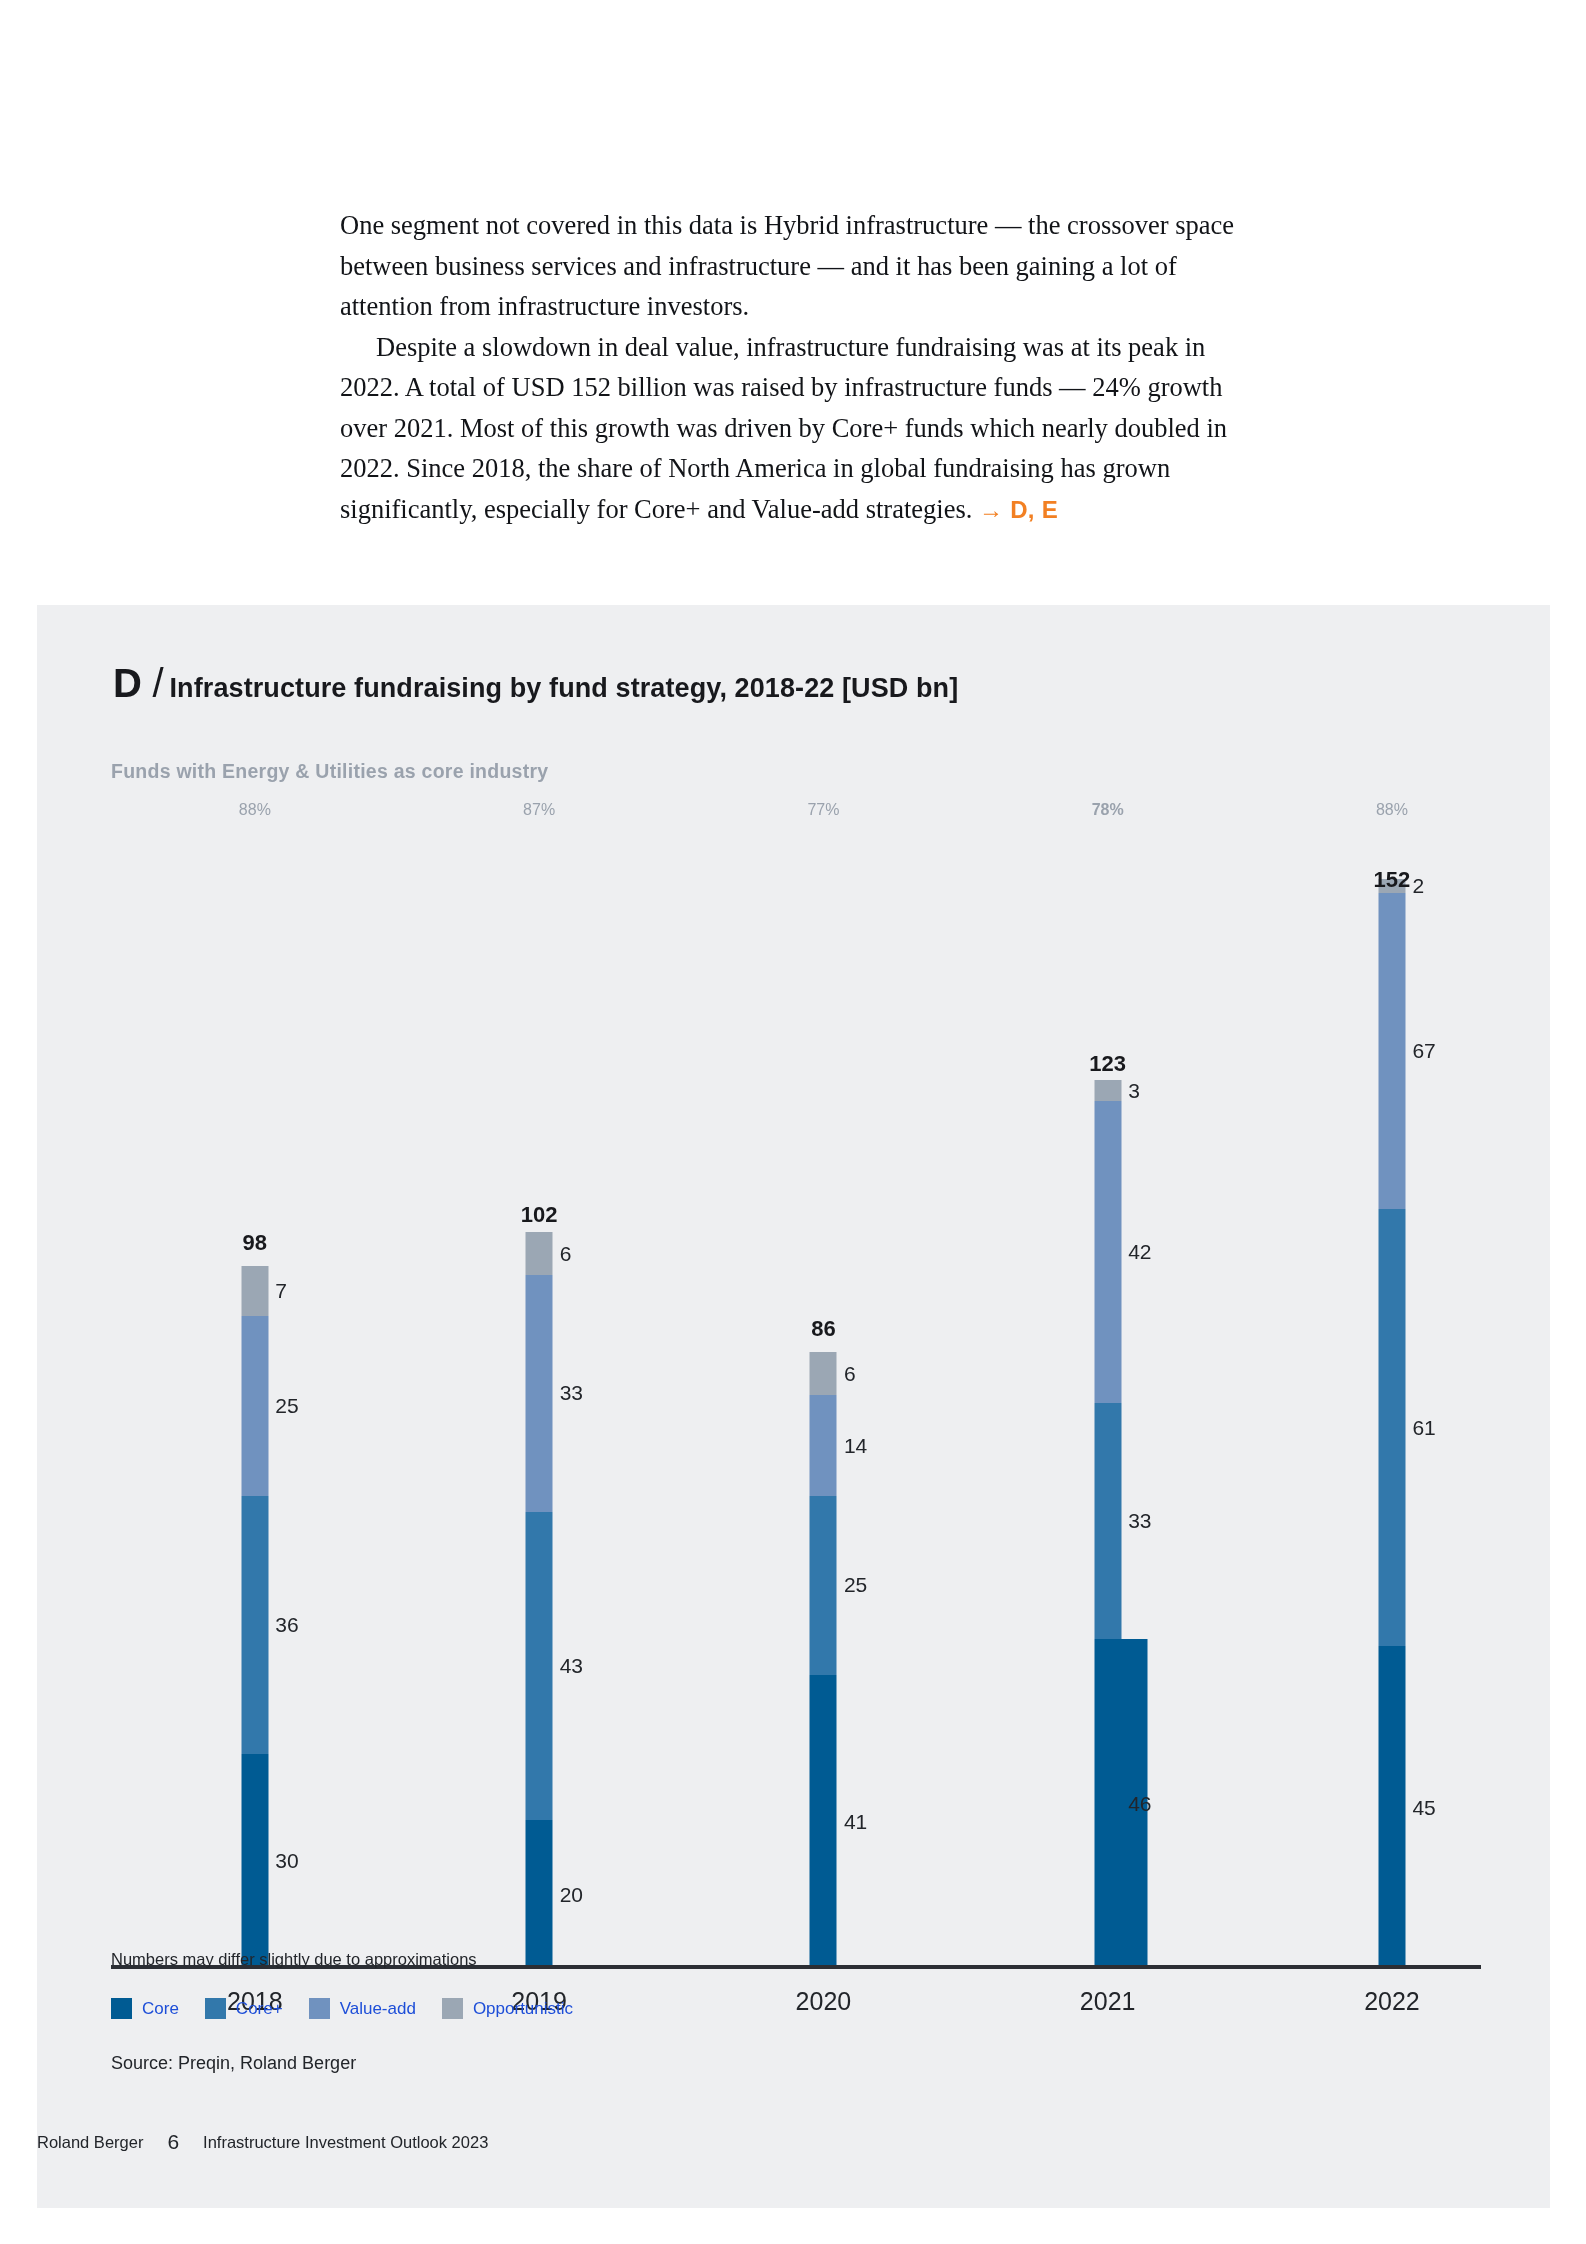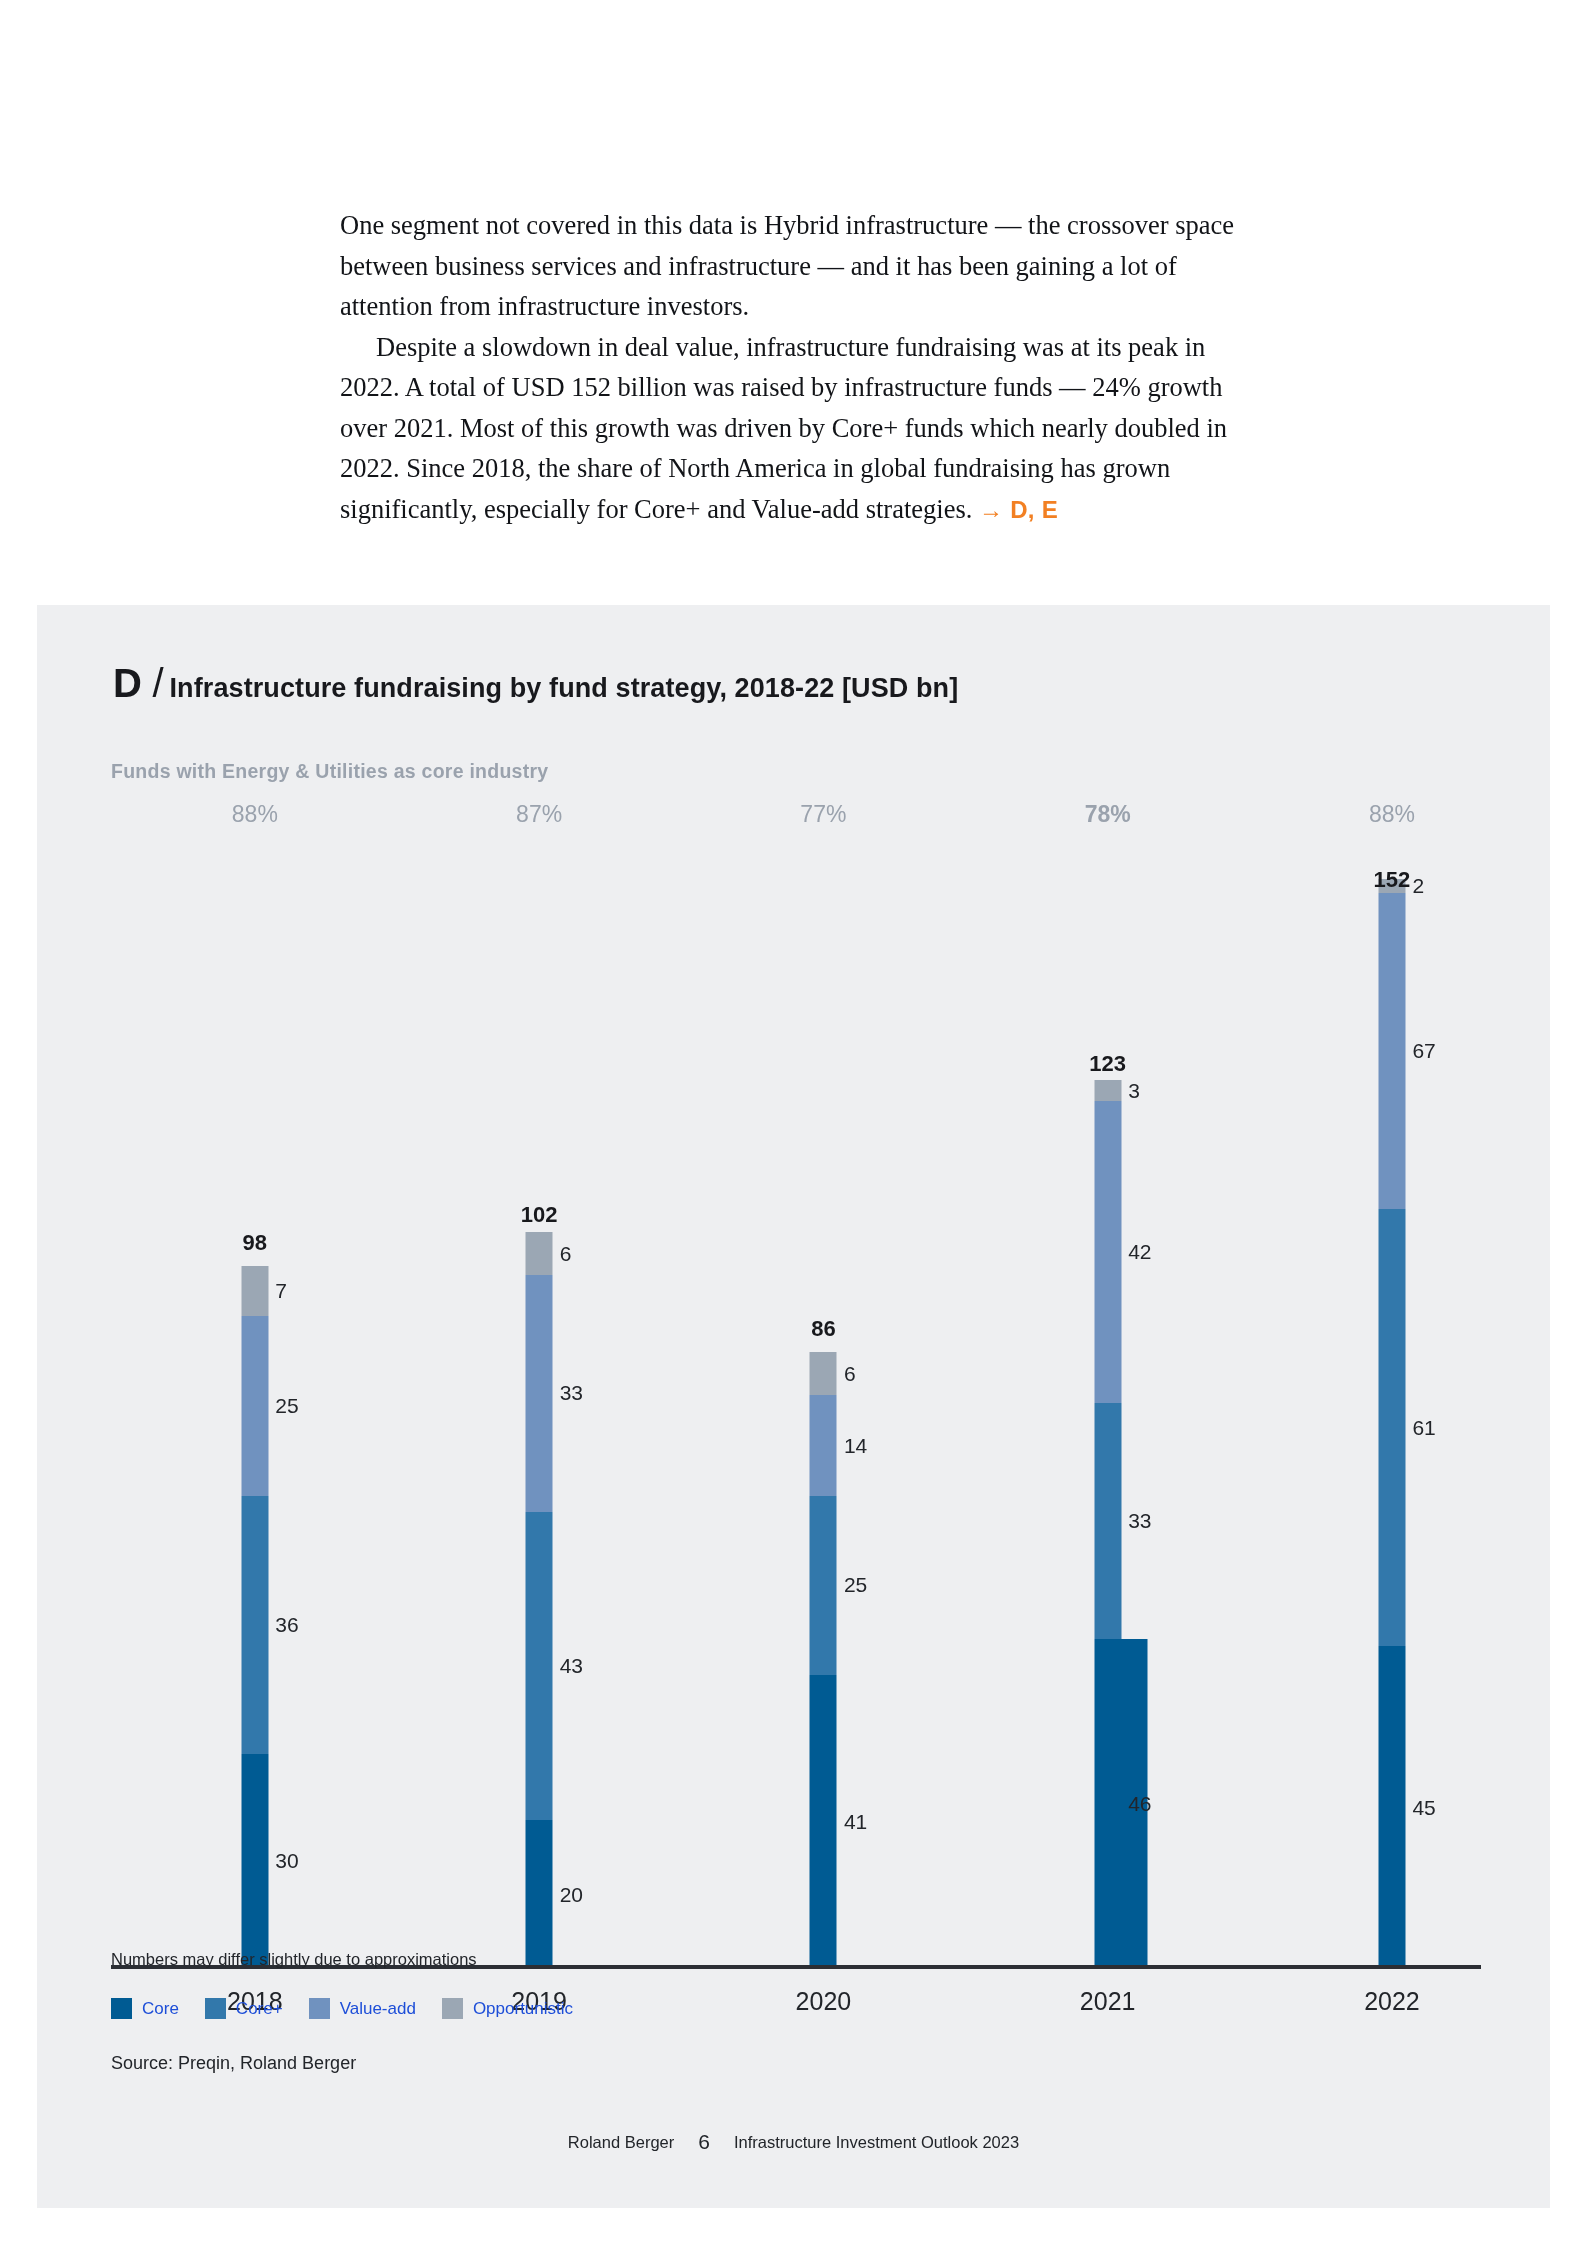--- a/index.html
+++ b/index.html
@@ -98,21 +98,21 @@
   .pct-row {
     position: absolute;
     left: 0;
     top: 0;
     width: 100%;
     height: 46px;
   }
   .pct {
     position: absolute;
     transform: translateX(-50%);
-    font-size: 23px;
+    font-size: 16px;
     color: #9aa2ad;
     font-weight: 400;
     top: 6px;
   }
 
   .bars {
     position: absolute;
     left: 0;
     right: 0;
     top: 46px;
@@ -211,21 +211,20 @@
     font-size: 18px;
     color: #22252a;
   }
 
   .footer {
     position: absolute;
     left: 0;
     width: 100%;
     top: 1525px;
     display: flex;
-    justify-content: center;
     align-items: center;
     gap: 0;
     font-size: 16.5px;
     color: #22252a;
   }
   .footer-brand { margin-right: 24px; }
   .footer-page { margin-right: 24px; font-size: 21px; }
 </style>
 </head>
 <body>

